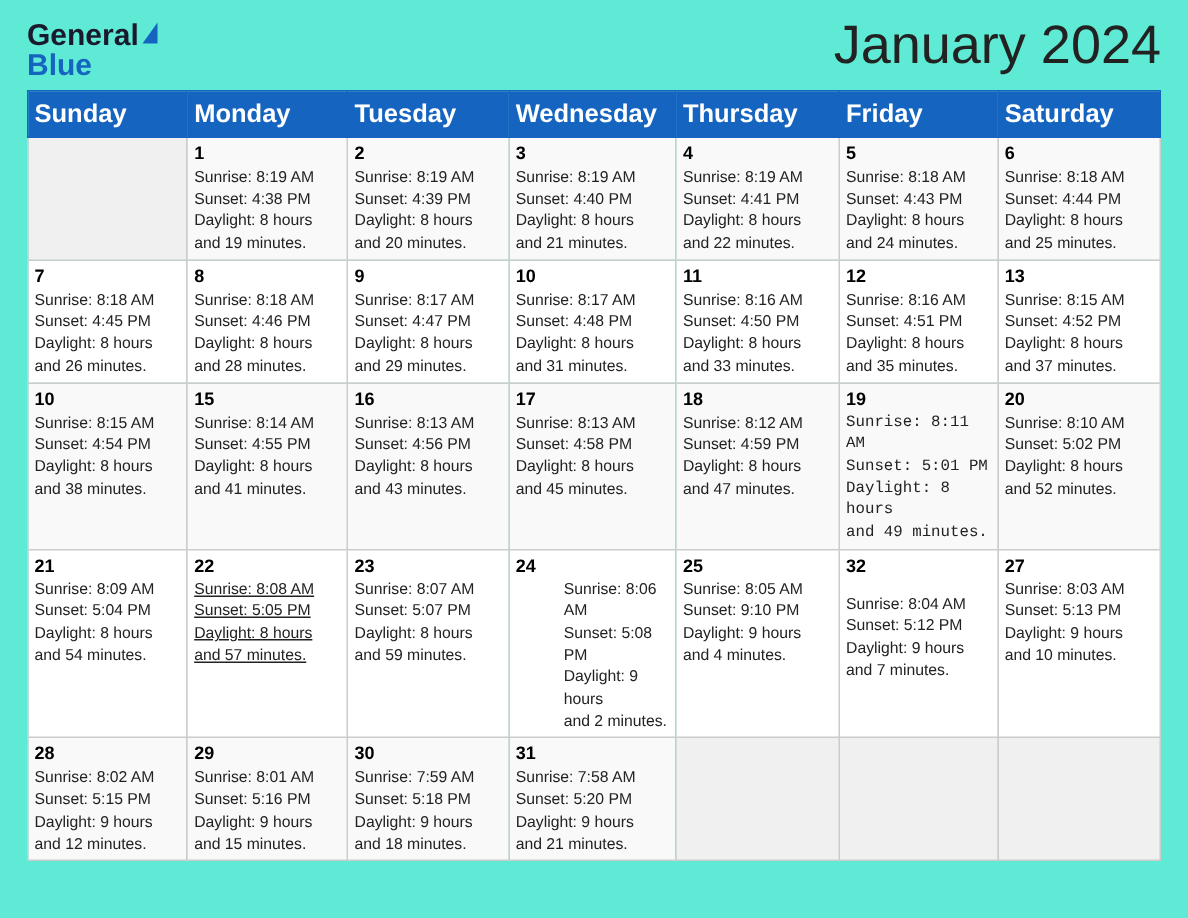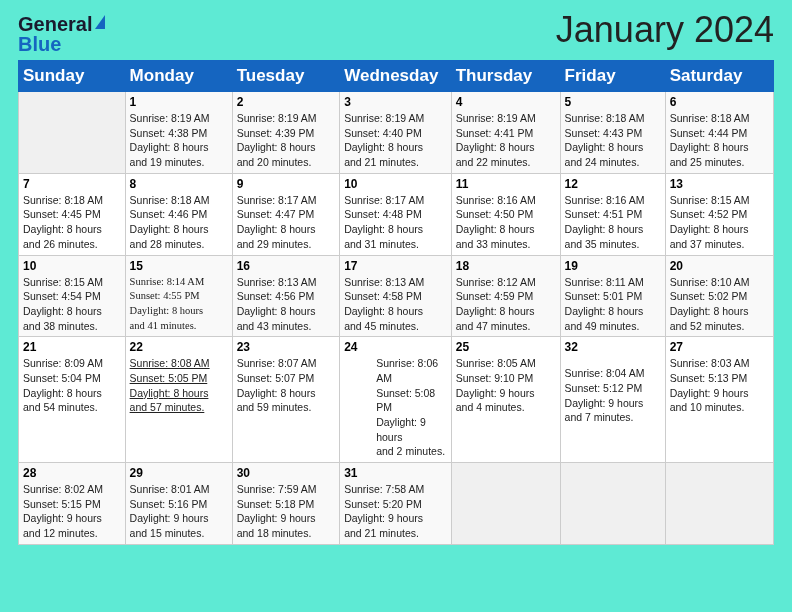--- a/index.html
+++ b/index.html
@@ -233,21 +233,21 @@
         <tr>
           <td>
             <span class="day-num">10</span>
             <div class="day-detail" style="white-space: pre-line;">Sunrise: 8:15 AM
 Sunset: 4:54 PM
 Daylight: 8 hours
 and 38 minutes.</div>
           </td>
           <td>
             <span class="day-num">15</span>
-            <div class="day-detail" style="white-space: pre-line; font-family: Liberation Serif, serif;">Sunrise: 8:14 AM
+            <div class="day-detail" style="white-space: pre-line;">Sunrise: 8:14 AM
 Sunset: 4:55 PM
 Daylight: 8 hours
 and 41 minutes.</div>
           </td>
           <td>
             <span class="day-num">16</span>
             <div class="day-detail" style="white-space: pre-line;">Sunrise: 8:13 AM
 Sunset: 4:56 PM
 Daylight: 8 hours
 and 43 minutes.</div>
@@ -261,21 +261,21 @@
           </td>
           <td>
             <span class="day-num">18</span>
             <div class="day-detail" style="white-space: pre-line;">Sunrise: 8:12 AM
 Sunset: 4:59 PM
 Daylight: 8 hours
 and 47 minutes.</div>
           </td>
           <td>
             <span class="day-num">19</span>
-            <div class="day-detail" style="white-space: pre-line;">Sunrise: 8:11 AM
+            <div class="day-detail" style="white-space: pre-line; font-family: Liberation Mono, monospace;">Sunrise: 8:11 AM
 Sunset: 5:01 PM
 Daylight: 8 hours
 and 49 minutes.</div>
           </td>
           <td>
             <span class="day-num">20</span>
             <div class="day-detail" style="white-space: pre-line;">Sunrise: 8:10 AM
 Sunset: 5:02 PM
 Daylight: 8 hours
 and 52 minutes.</div>

